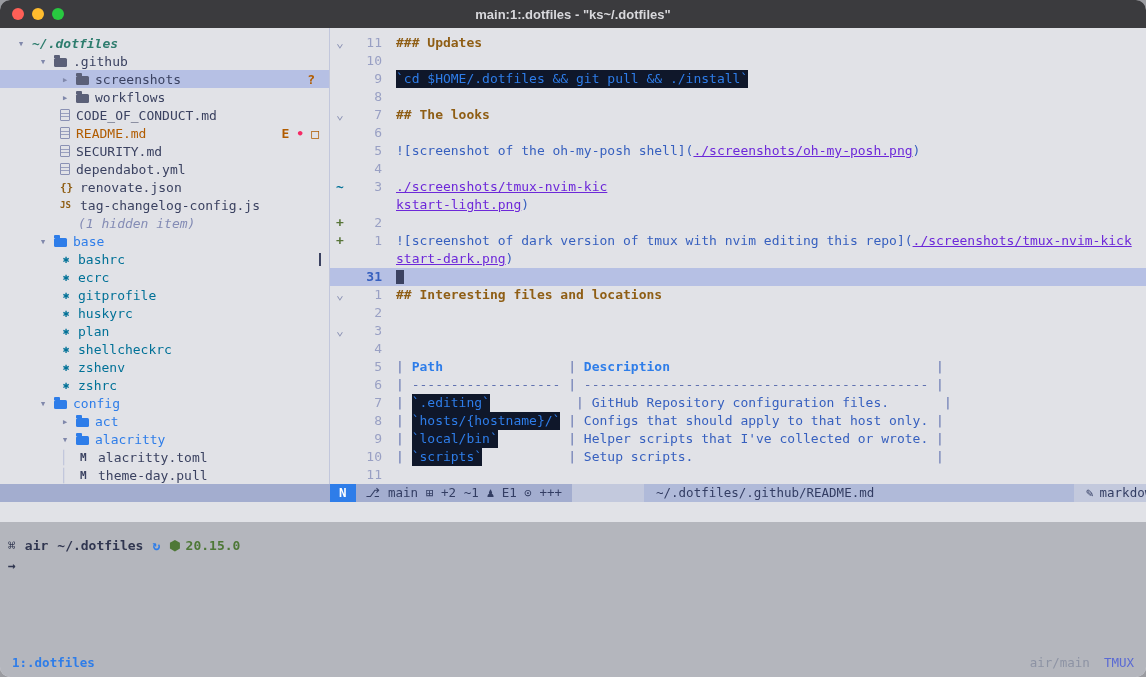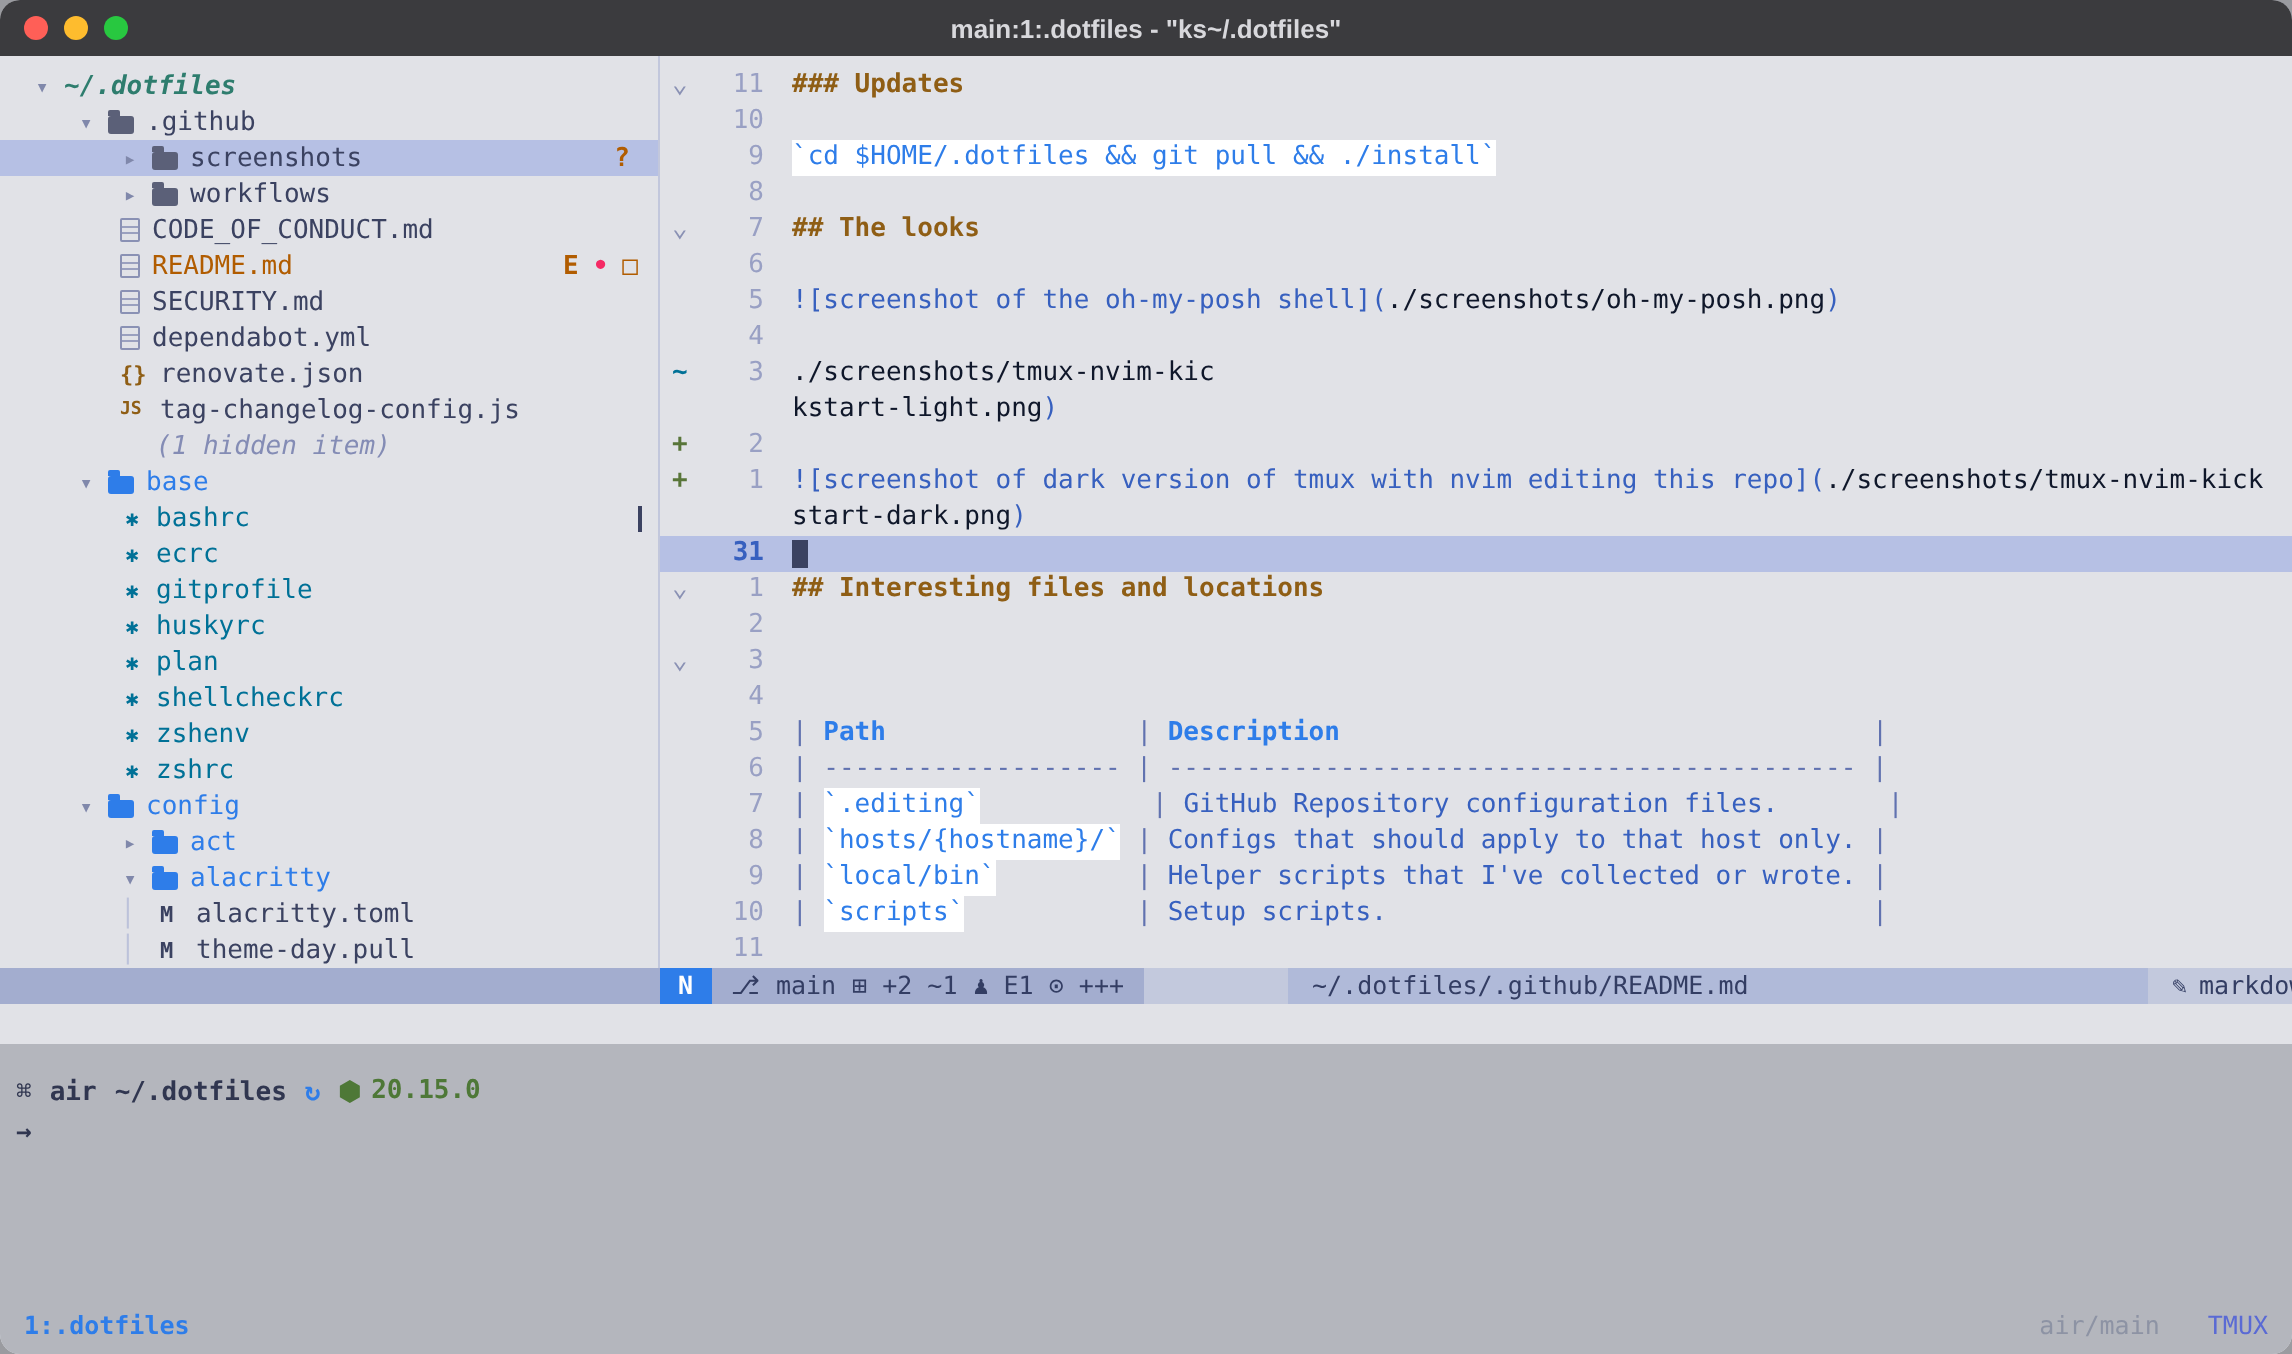--- a/index.html
+++ b/index.html
@@ -45,22 +45,22 @@
 
   
   .editor{flex:1;padding-top:6px;overflow:hidden}
   .eline{display:flex;height:18px;line-height:18px}
   .gsign{width:26px;flex:none;padding-left:6px;color:#8a91b4;white-space:pre}
   .sa{color:#587539;font-weight:bold}
   .sc{color:#007197;font-weight:bold}
   .gnum{width:26px;flex:none;text-align:right;color:#99a0c4;margin-right:14px}
   .seg{white-space:pre;color:#3760bf}
   .hd{color:#8f5e15;font-weight:bold}
-  .code{background:#ffffff;color:#2e7de9}
-  .url{color:#0f172a;}
+  .code{background:#0f172a;color:#2e7de9}
+  .url{color:#6d28d9;text-decoration:underline}
   .punct{color:#6172b0}
   .th{color:#2e7de9;font-weight:bold}
   .cl{background:#b6c0e4}
   .cl .gnum{color:#3760bf;font-weight:bold}
   .cursorblk{width:8px;height:14px;background:#3b4261;align-self:center;flex:none}
 
   
   .statusrow{height:18px;flex:none;display:flex;font-size:12.5px;line-height:18px}
   .tree-status{width:330px;flex:none;background:#a3adcf;color:#333d63;padding-left:8px;white-space:pre}
   .sl{flex:1;display:flex;background:#c3c9dd;overflow:hidden}
@@ -76,21 +76,21 @@
   
   .shell{flex:1;background:#b4b6bd;display:flex;flex-direction:column;padding-top:16px;font-size:13px}
   .prompt{display:flex;gap:9px;padding-left:8px;align-items:center}
   .p-apple{color:#303650}
   .p-user,.p-cwd{color:#303650;font-weight:bold}
   .p-git{color:#2e7de9;font-weight:bold}
   .p-node{color:#4e7837;font-weight:bold;display:flex;gap:5px}
   .prompt2{color:#303650;font-weight:bold;padding-left:8px;margin-top:5px}
   .tmuxbar{margin-top:auto;height:30px;display:flex;align-items:center;justify-content:space-between;padding:0 12px;font-size:12.5px}
   .tm-left{color:#2e7de9;font-weight:600}
-  .tm-right{display:flex;gap:24px}
+  .tm-right{display:flex;gap:14px}
   .tm-host{color:#8d93a4}
   .tm-badge{color:#5a6ad4;font-weight:normal}
 </style>
 </head>
 <body>
 
 <div class="window">
 
   <div class="titlebar">
     <div class="tl-group">

